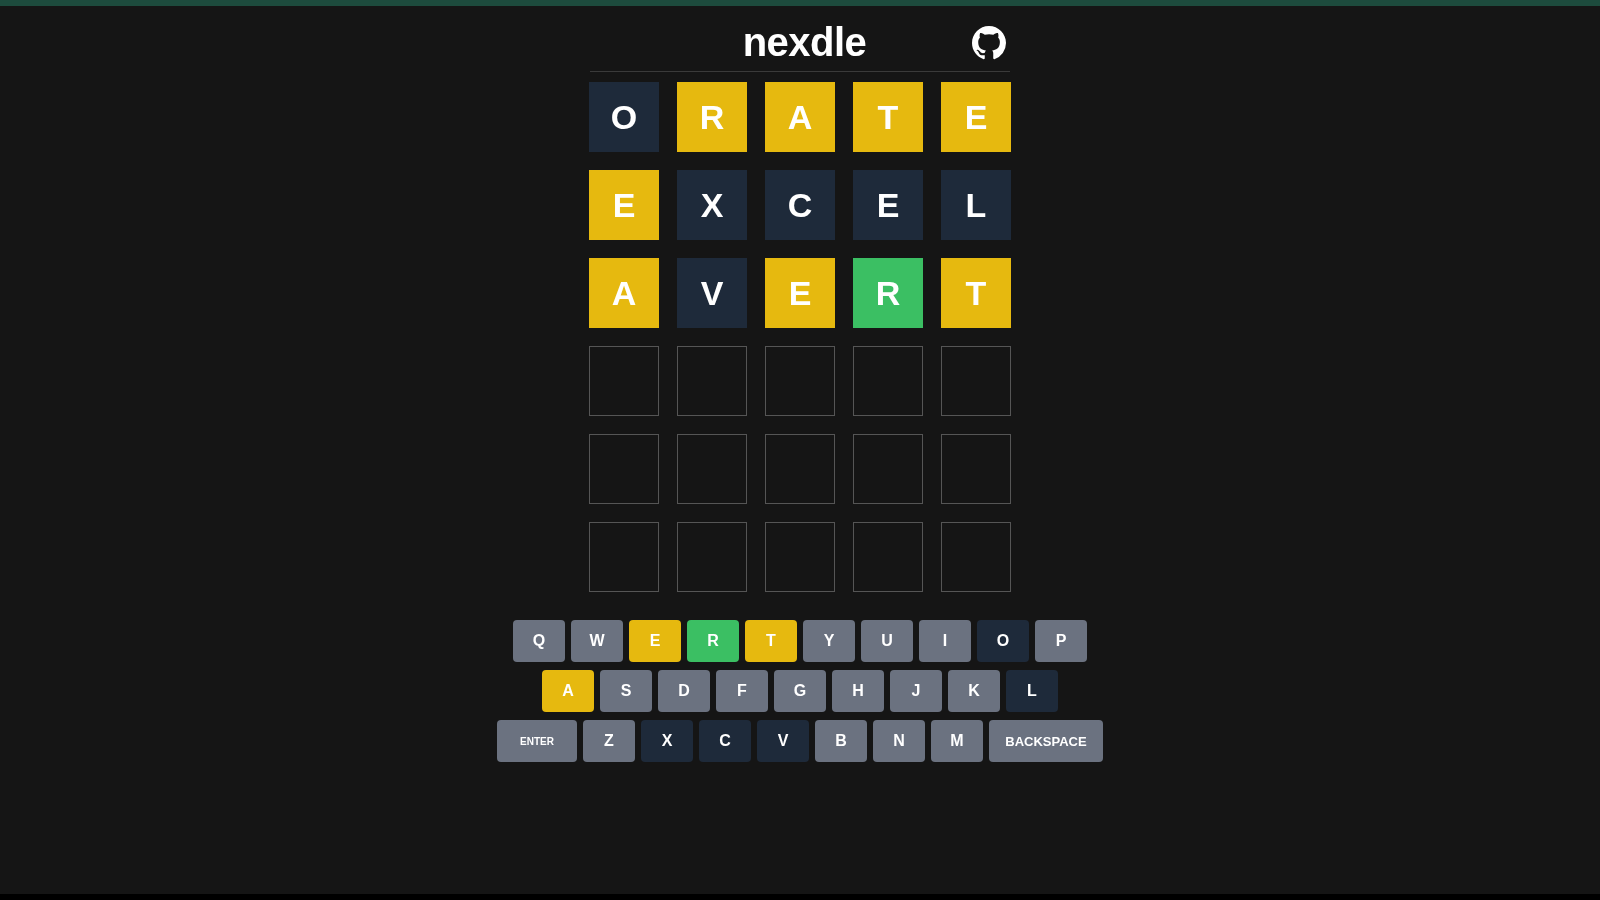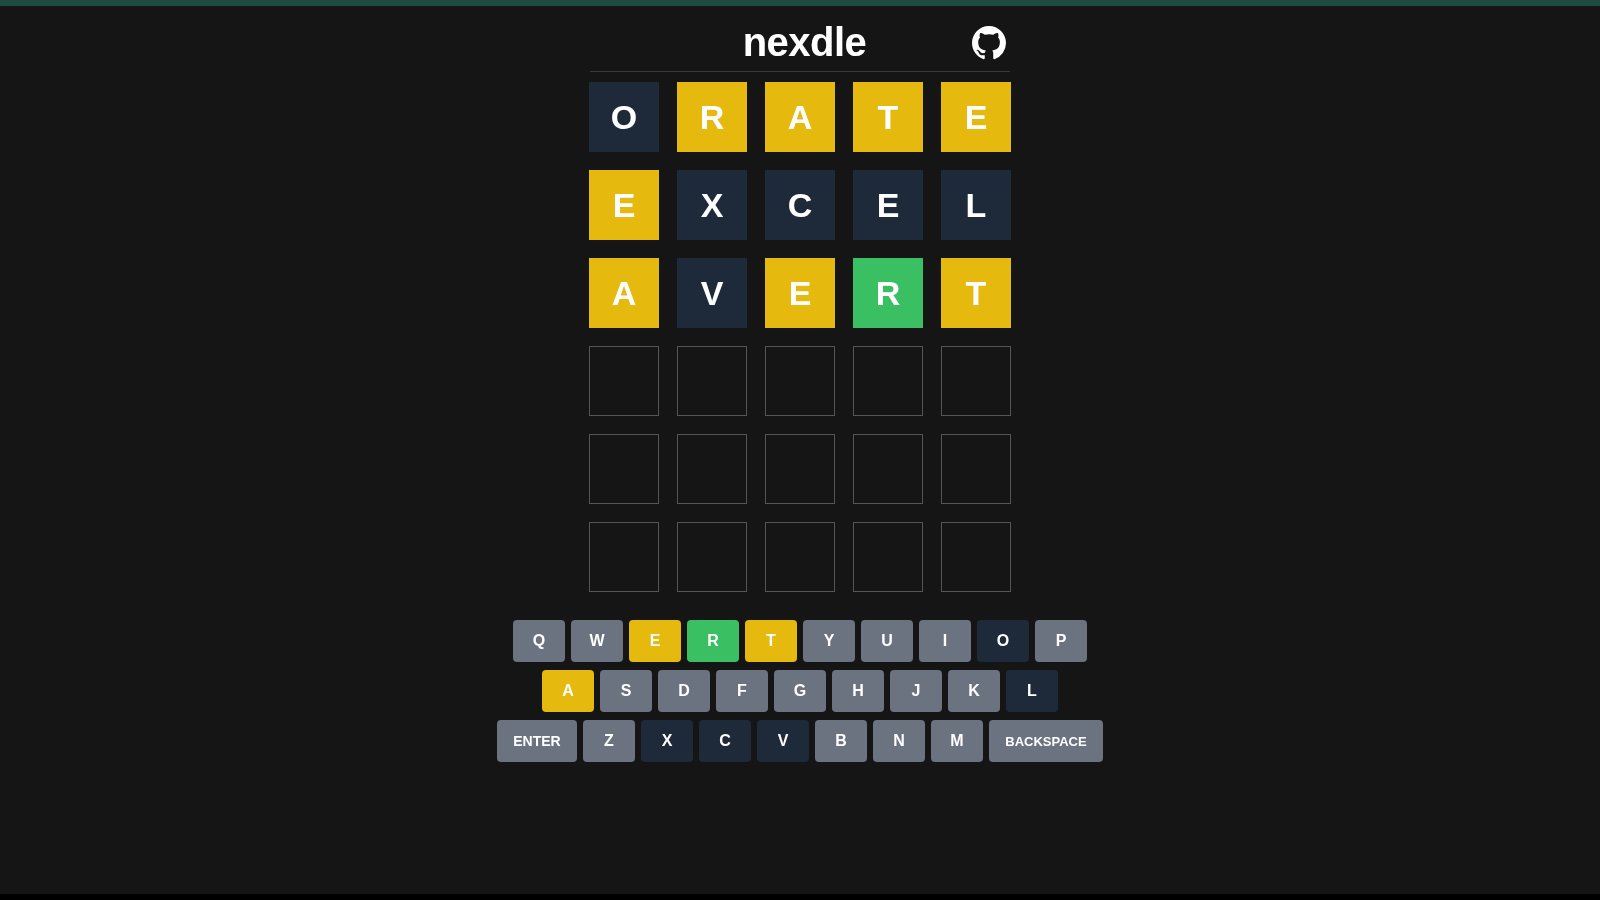--- a/index.html
+++ b/index.html
@@ -106,21 +106,21 @@
     font-size: 16px;
     font-weight: 800;
     color: #fff;
     cursor: pointer;
     user-select: none;
   }
   .key.unused { background: #6b7280; }
   .key.absent { background: #1e2a3a; }
   .key.present { background: #e6b90f; }
   .key.correct { background: #3bbf63; }
-  .key.wide { min-width: 64px; font-size: 14px; }
+  .key.wide { min-width: 64px; font-size: 10px; }
   .key.xwide { min-width: 98px; font-size: 13px; text-align: center; }
 </style>
 </head>
 <body>
 
 <div class="top-bar"></div>
 <div class="stage">
   <div class="game">
 
     <div class="header">

